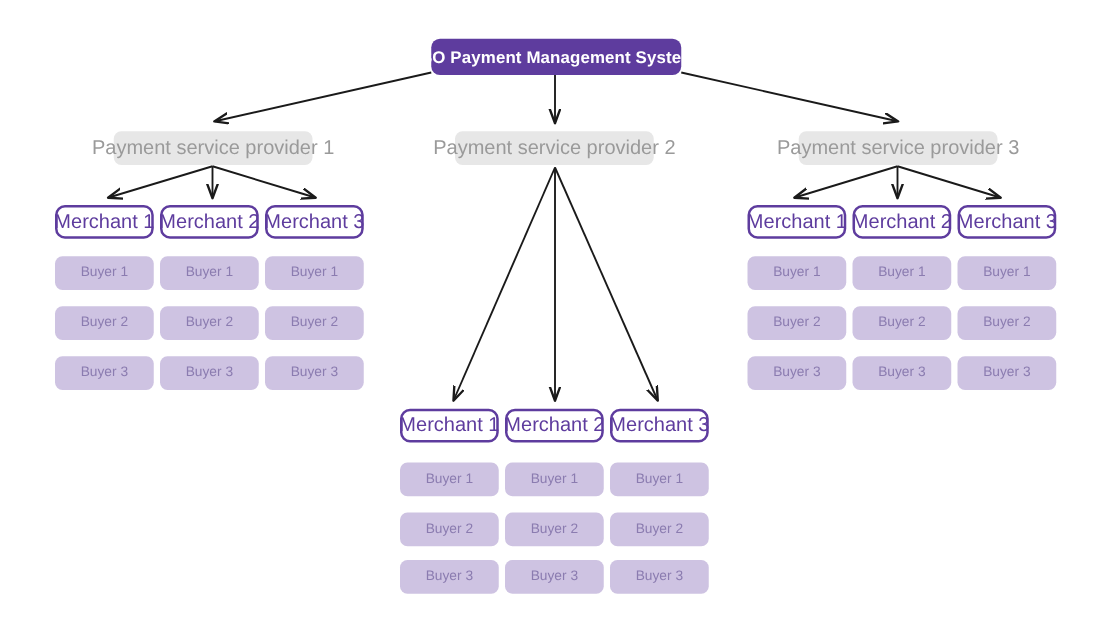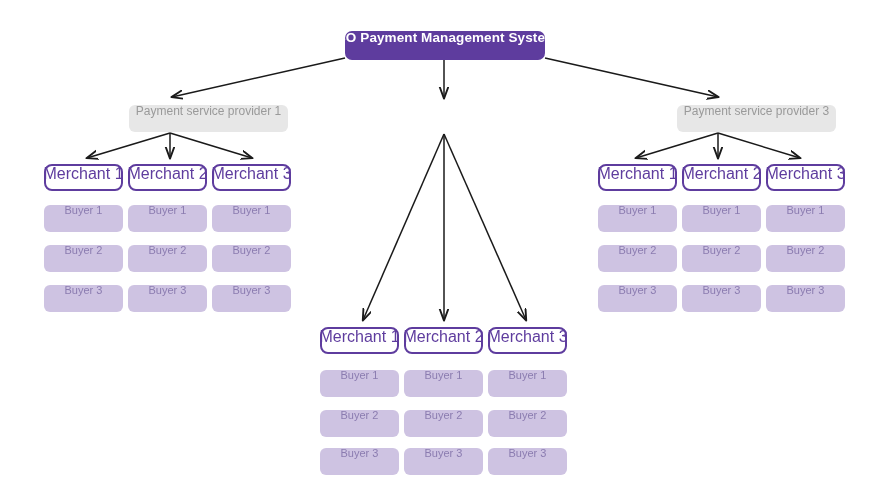--- a/index.html
+++ b/index.html
@@ -23,39 +23,39 @@
     left: 0;
     top: 0;
     width: 888px;
     height: 500px;
     pointer-events: none;
   }
   .node {
     position: absolute;
     box-sizing: border-box;
     display: flex;
+    align-items: center;
     justify-content: center;
     text-align: center;
     white-space: nowrap;
     line-height: 1;
   }
   .root-node {
     background: #5e3c9e;
     color: #ffffff;
     font-size: 13.5px;
     font-weight: bold;
     border-radius: 7px;
     letter-spacing: 0.1px;
   }
   .provider-node {
     background: #e7e7e7;
     color: #9a9a9a;
-    font-size: 12px;
+    font-size: 16px;
     border-radius: 6px;
-    margin-left: 38px;
   }
   .merchant-node {
     background: #ffffff;
     color: #5e3c9e;
     border: 2.5px solid #5e3c9e;
     border-radius: 8px;
     font-size: 16px;
   }
   .buyer-node {
     background: #cec3e2;
@@ -134,20 +134,23 @@
   <div class="node buyer-node" style="left:212px; top:205px; width:79px; height:27px;">
     <span>Buyer 1</span>
   </div>
   <div class="node buyer-node" style="left:212px; top:245px; width:79px; height:27px;">
     <span>Buyer 2</span>
   </div>
   <div class="node buyer-node" style="left:212px; top:285px; width:79px; height:27px;">
     <span>Buyer 3</span>
   </div>
 
+  <div class="node provider-node" style="left:364px; top:105px; width:159px; height:27px;">
+    <span>Payment service provider 2</span>
+  </div>
 
   <div class="node merchant-node" style="left:320px; top:327px; width:79px; height:27px;">
     <span>Merchant 1</span>
   </div>
   <div class="node merchant-node" style="left:404px; top:327px; width:79px; height:27px;">
     <span>Merchant 2</span>
   </div>
   <div class="node merchant-node" style="left:488px; top:327px; width:79px; height:27px;">
     <span>Merchant 3</span>
   </div>

